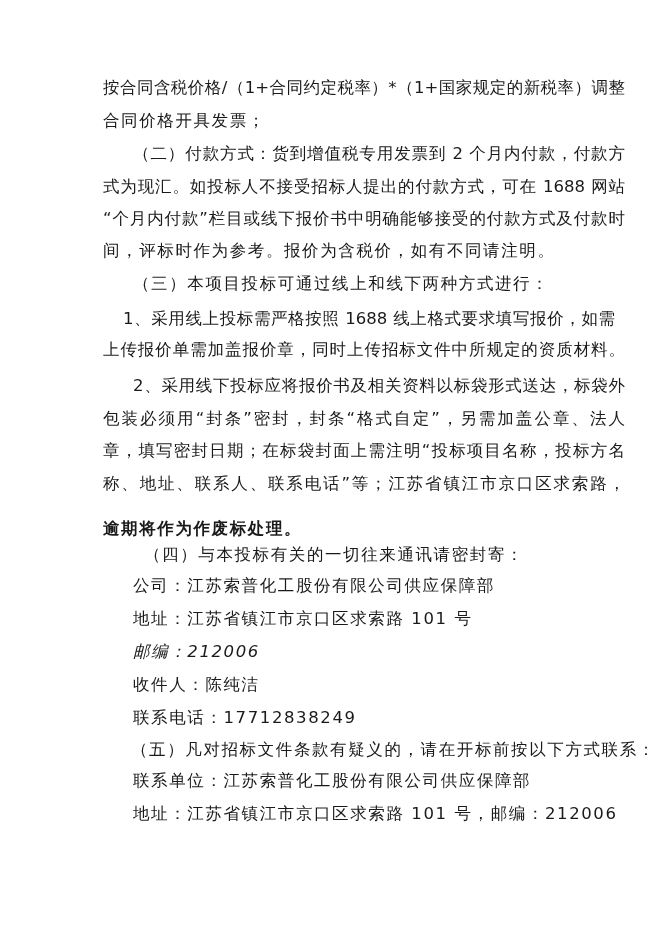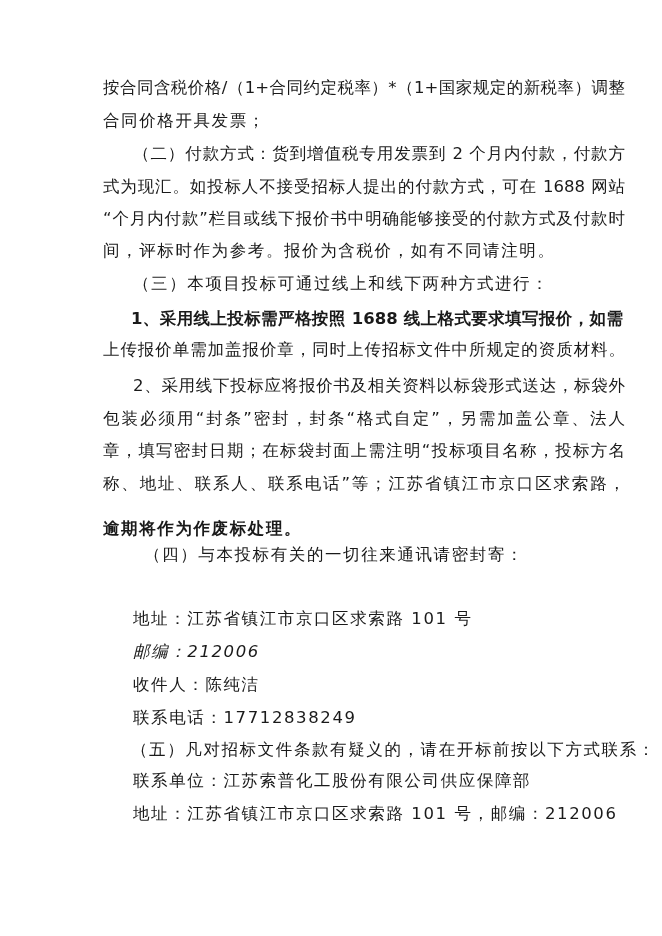--- a/index.html
+++ b/index.html
@@ -13,28 +13,29 @@
 <body>
 
 <div class="page" id="page">
     <div class="ln full" style="top: 77px; left: 80px; width: 522px;">按合同含税价格/（1+合同约定税率）*（1+国家规定的新税率）调整</div>
     <div class="ln" style="top: 110px; left: 80px;">合同价格开具发票；</div>
     <div class="ln full" style="top: 143px; left: 110px; width: 492px;">（二）付款方式：货到增值税专用发票到 2 个月内付款，付款方</div>
     <div class="ln full" style="top: 176px; left: 80px; width: 522px;">式为现汇。如投标人不接受招标人提出的付款方式，可在 1688 网站</div>
     <div class="ln full" style="top: 208px; left: 80px; width: 522px;">“个月内付款”栏目或线下报价书中明确能够接受的付款方式及付款时</div>
     <div class="ln" style="top: 240px; left: 80px;">间，评标时作为参考。报价为含税价，如有不同请注明。</div>
     <div class="ln" style="top: 273px; left: 110px;">（三）本项目投标可通过线上和线下两种方式进行：</div>
-    <div class="ln full" style="top: 308px; left: 108px; width: 492px; font-weight: bold;">1、采用线上投标需严格按照 1688 线上格式要求填写报价，如需</div>
+    <div class="ln full" style="top: 308px; left: 100px; width: 492px;">1、采用线上投标需严格按照 1688 线上格式要求填写报价，如需</div>
     <div class="ln full" style="top: 339px; left: 80px; width: 522px;">上传报价单需加盖报价章，同时上传招标文件中所规定的资质材料。</div>
     <div class="ln full" style="top: 375px; left: 110px; width: 492px;">2、采用线下投标应将报价书及相关资料以标袋形式送达，标袋外</div>
     <div class="ln full" style="top: 408px; left: 80px; width: 522px;">包装必须用“封条”密封，封条“格式自定”，另需加盖公章、法人</div>
     <div class="ln full" style="top: 440px; left: 80px; width: 522px;">章，填写密封日期；在标袋封面上需注明“投标项目名称，投标方名</div>
     <div class="ln full" style="top: 473px; left: 80px; width: 522px;">称、地址、联系人、联系电话”等；江苏省镇江市京口区求索路，</div>
     <div class="ln" style="top: 518px; left: 80px; font-weight: bold;">逾期将作为作废标处理。</div>
     <div class="ln" style="top: 544px; left: 121px;">（四）与本投标有关的一切往来通讯请密封寄：</div>
+    <div class="ln" style="top: 575px; left: 110px;">公司：江苏索普化工股份有限公司供应保障部</div>
     <div class="ln" style="top: 608px; left: 110px;">地址：江苏省镇江市京口区求索路 101 号</div>
     <div class="ln" style="top: 641px; left: 110px; font-style: italic;">邮编：212006</div>
     <div class="ln" style="top: 674px; left: 110px;">收件人：陈纯洁</div>
     <div class="ln" style="top: 707px; left: 110px;">联系电话：17712838249</div>
     <div class="ln" style="top: 739px; left: 108px;">（五）凡对招标文件条款有疑义的，请在开标前按以下方式联系：</div>
     <div class="ln" style="top: 770px; left: 110px;">联系单位：江苏索普化工股份有限公司供应保障部</div>
     <div class="ln" style="top: 803px; left: 110px;">地址：江苏省镇江市京口区求索路 101 号，邮编：212006</div>
   </div>
 
 </body></html>

